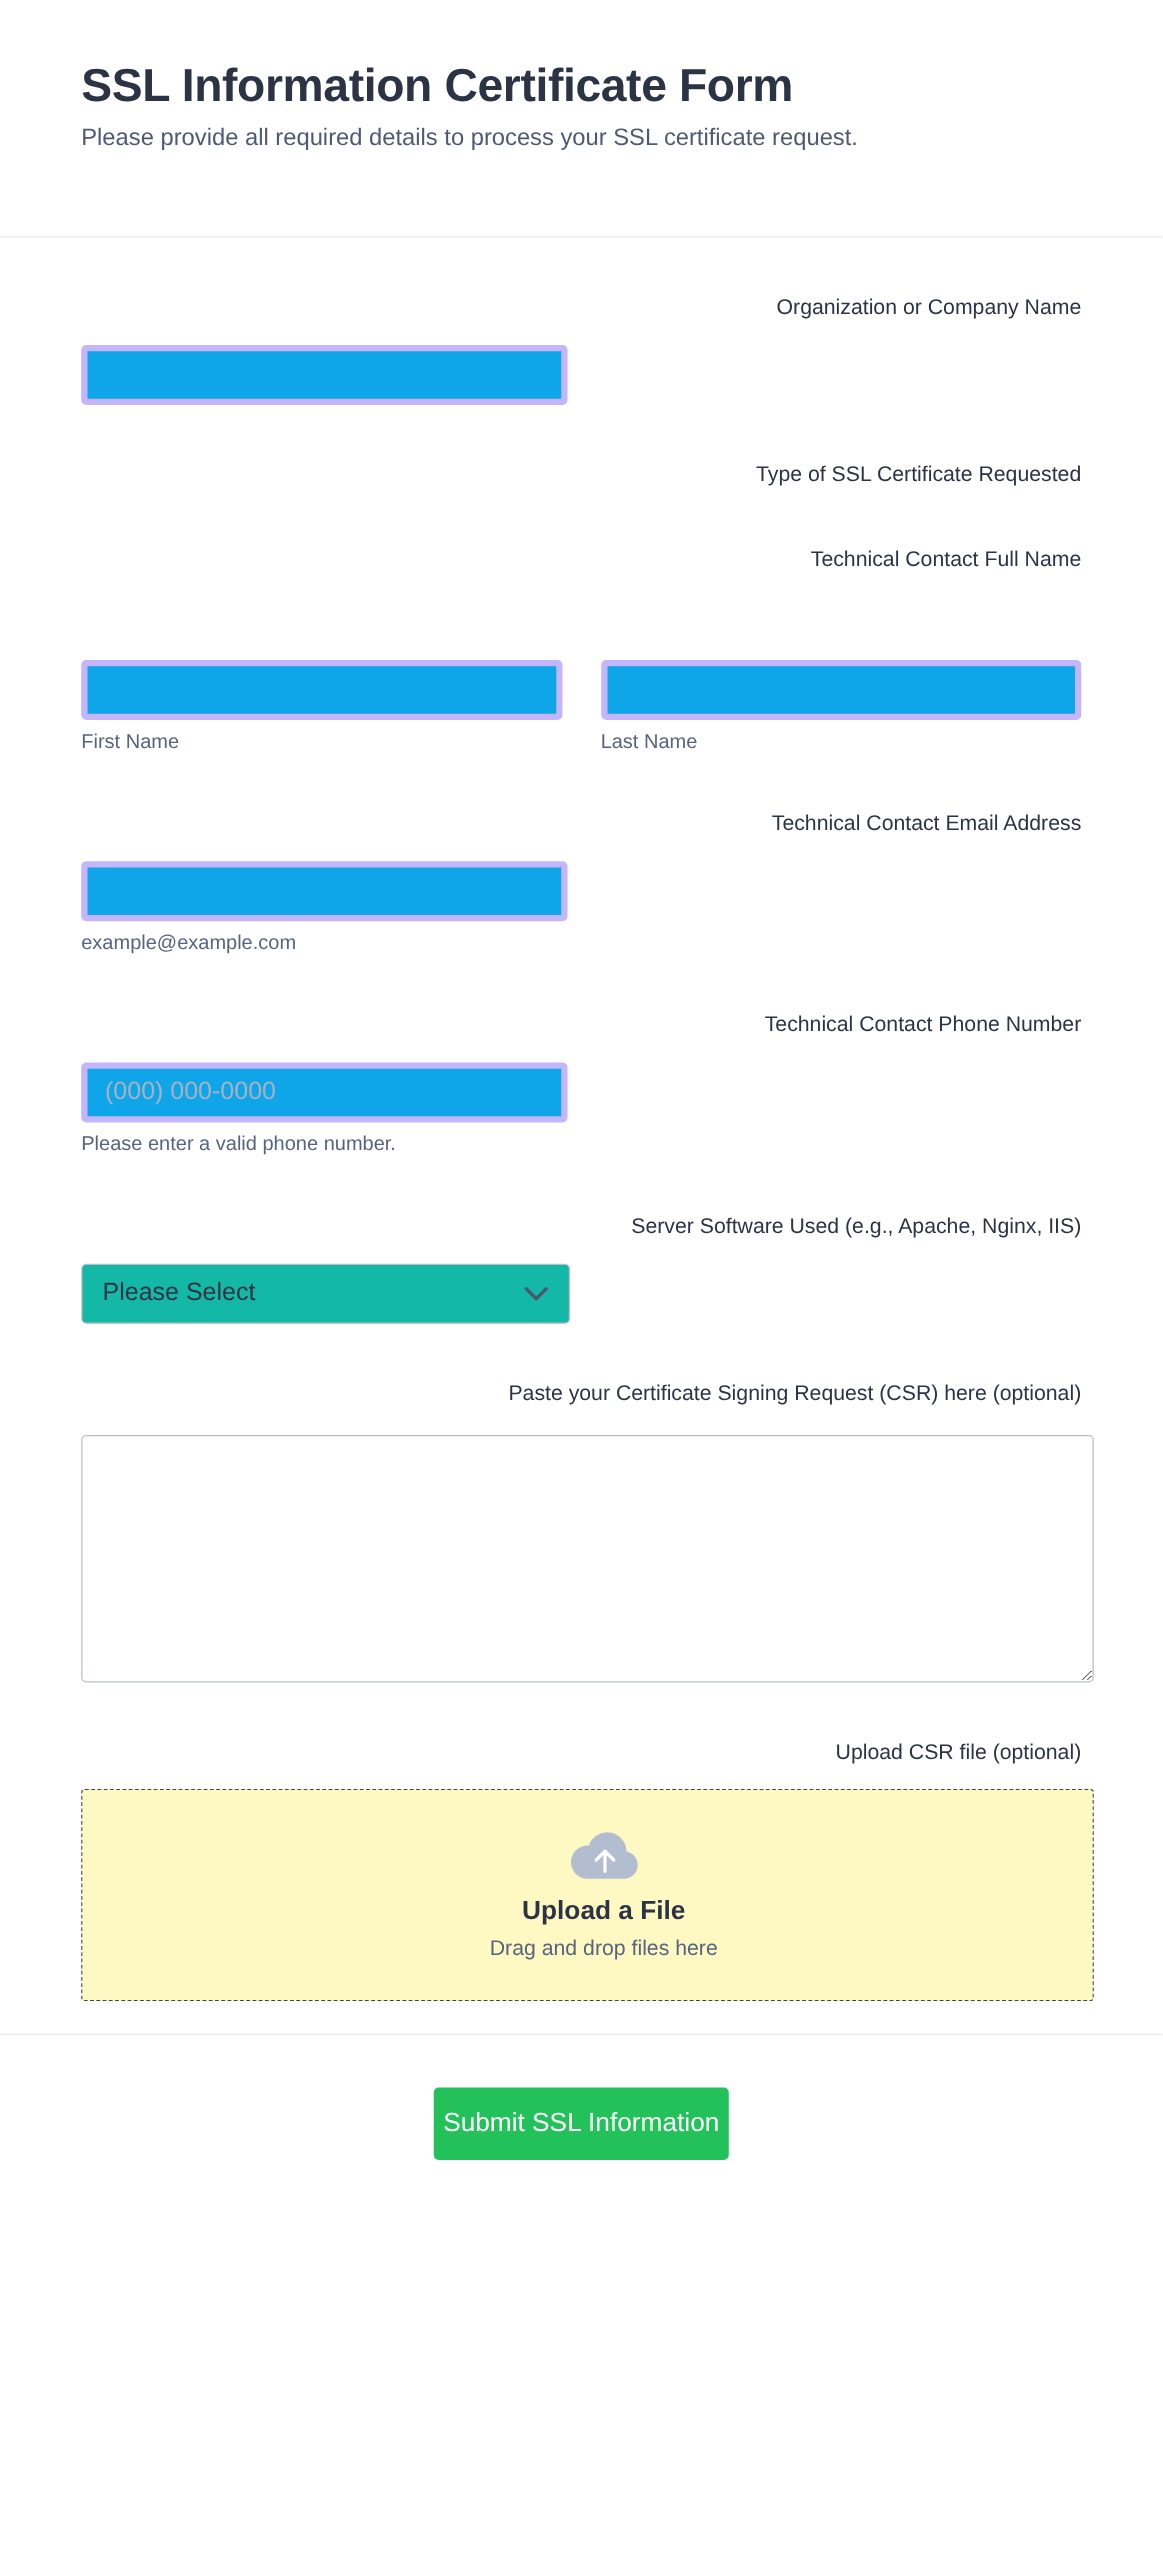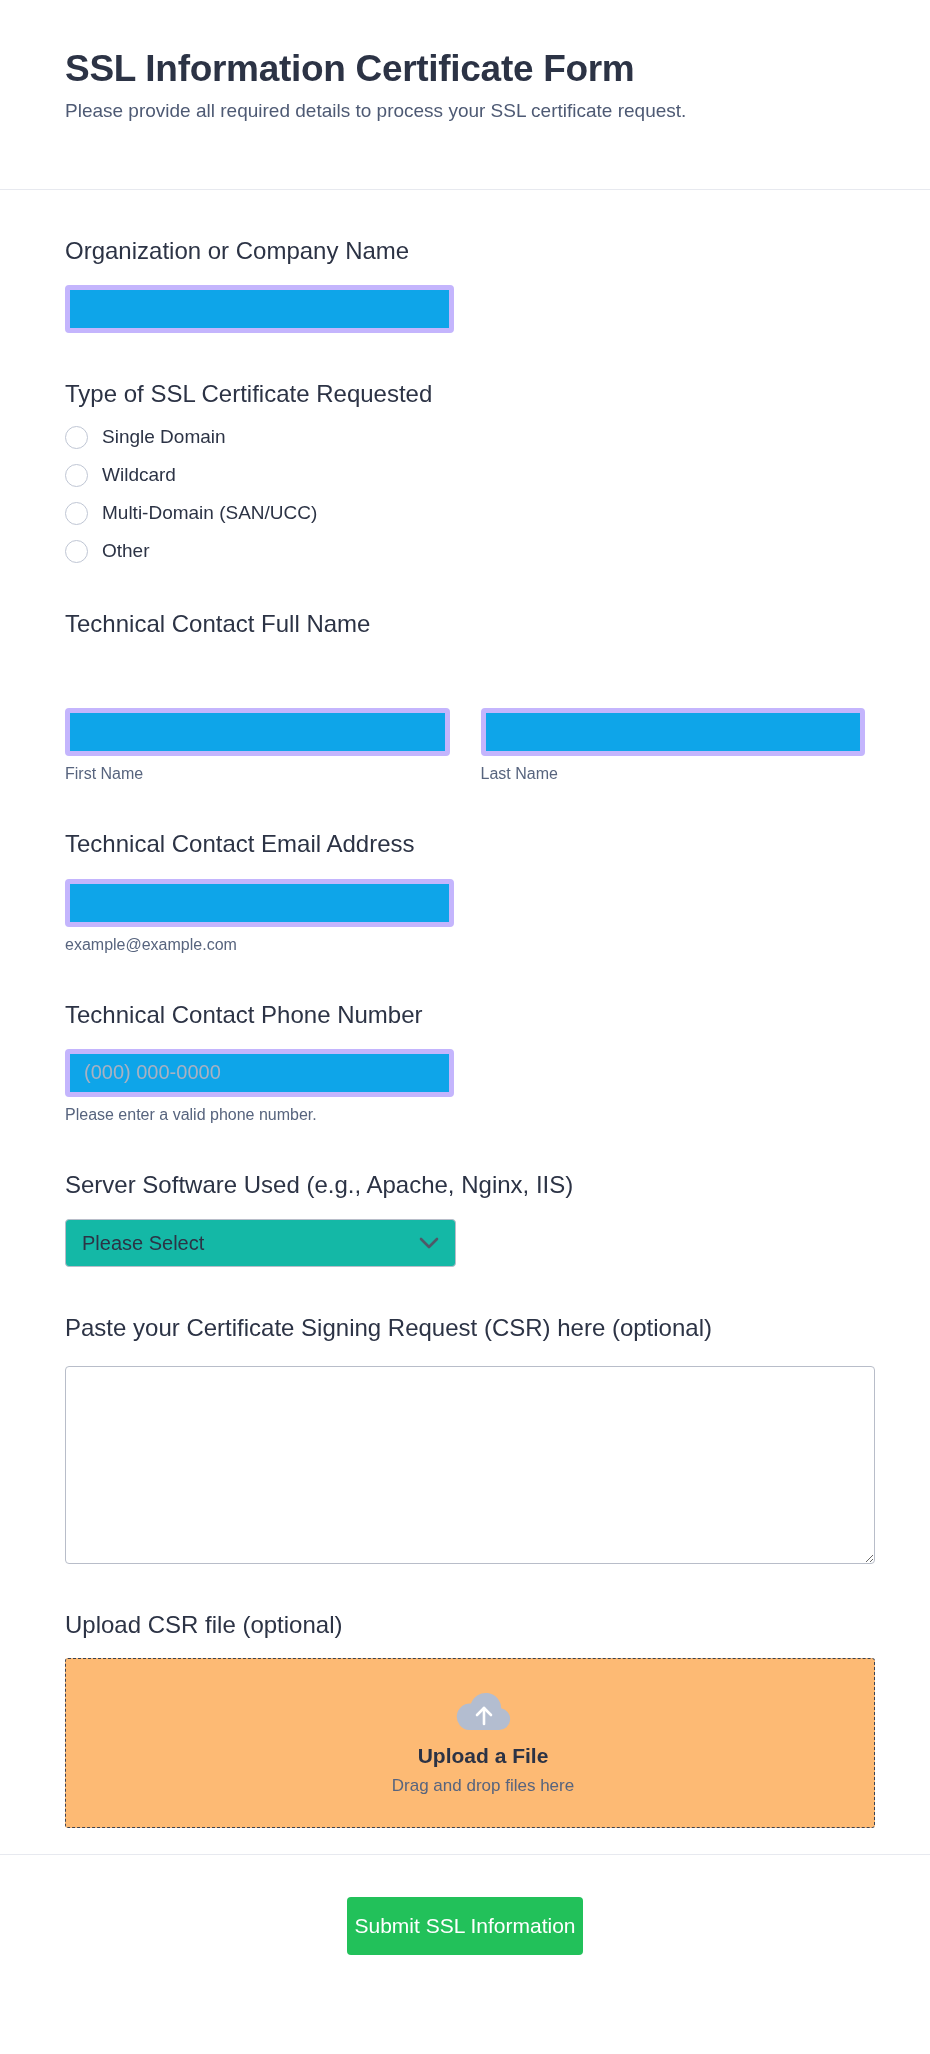--- a/index.html
+++ b/index.html
@@ -22,24 +22,25 @@
     color: #2c3345;
   }
   .form-subtitle {
     margin-top: 10px;
     font-size: 19px;
     color: #4e5a74;
   }
   .form-body { padding: 0 65px; }
   .question { margin-top: 45px; }
   .q-label {
-    font-size: 24px;
+    font-size: 17px;
     font-weight: 500;
     color: #2c3345;
     line-height: 1.35;
+    text-align: right;
   }
   .text-input {
     display: block;
     margin-top: 18px;
     width: 389px;
     height: 48px;
     border: 5px solid #c4b5fd;
     border-radius: 4px;
     padding: 0 14px;
     font-family: "Liberation Sans", sans-serif;
@@ -102,21 +103,21 @@
     color: #2c3345;
     resize: vertical;
     outline: none;
   }
   .upload-box {
     margin-top: 17px;
     width: 810px;
     height: 170px;
     border: 1px dashed #3c4250;
     border-radius: 3px;
-    background: #fdba74;
+    background: #fef9c3;
     display: flex;
     flex-direction: column;
     align-items: center;
     justify-content: center;
     cursor: pointer;
     padding-left: 26px;
   }
   .upload-cloud { margin-bottom: 12px; }
   .upload-title { font-size: 21px; font-weight: 700; color: #2c3345; }
   .upload-hint { margin-top: 8px; font-size: 17px; color: #57647e; }
@@ -153,38 +154,20 @@
 <div class="form-body">
 
   <div class="question">
     <div class="q-label">Organization or Company Name</div>
     <input class="text-input" type="text" value="" style="">
   </div>
 
 
   <div class="question">
     <div class="q-label">Type of SSL Certificate Requested</div>
-    <div class="radio-group">
-      <div class="radio-row">
-        <span class="radio-circle"></span>
-        <span class="radio-label">Single Domain</span>
-      </div>
-      <div class="radio-row">
-        <span class="radio-circle"></span>
-        <span class="radio-label">Wildcard</span>
-      </div>
-      <div class="radio-row">
-        <span class="radio-circle"></span>
-        <span class="radio-label">Multi-Domain (SAN/UCC)</span>
-      </div>
-      <div class="radio-row">
-        <span class="radio-circle"></span>
-        <span class="radio-label">Other</span>
-      </div>
-    </div>
   </div>
 
   <div class="question">
     <div class="q-label">Technical Contact Full Name</div>
     <div class="name-row">
       <div class="name-col">
         <input class="text-input" type="text" value="" style="">
         <div class="sublabel">First Name</div>
       </div>
       <div class="name-col">

